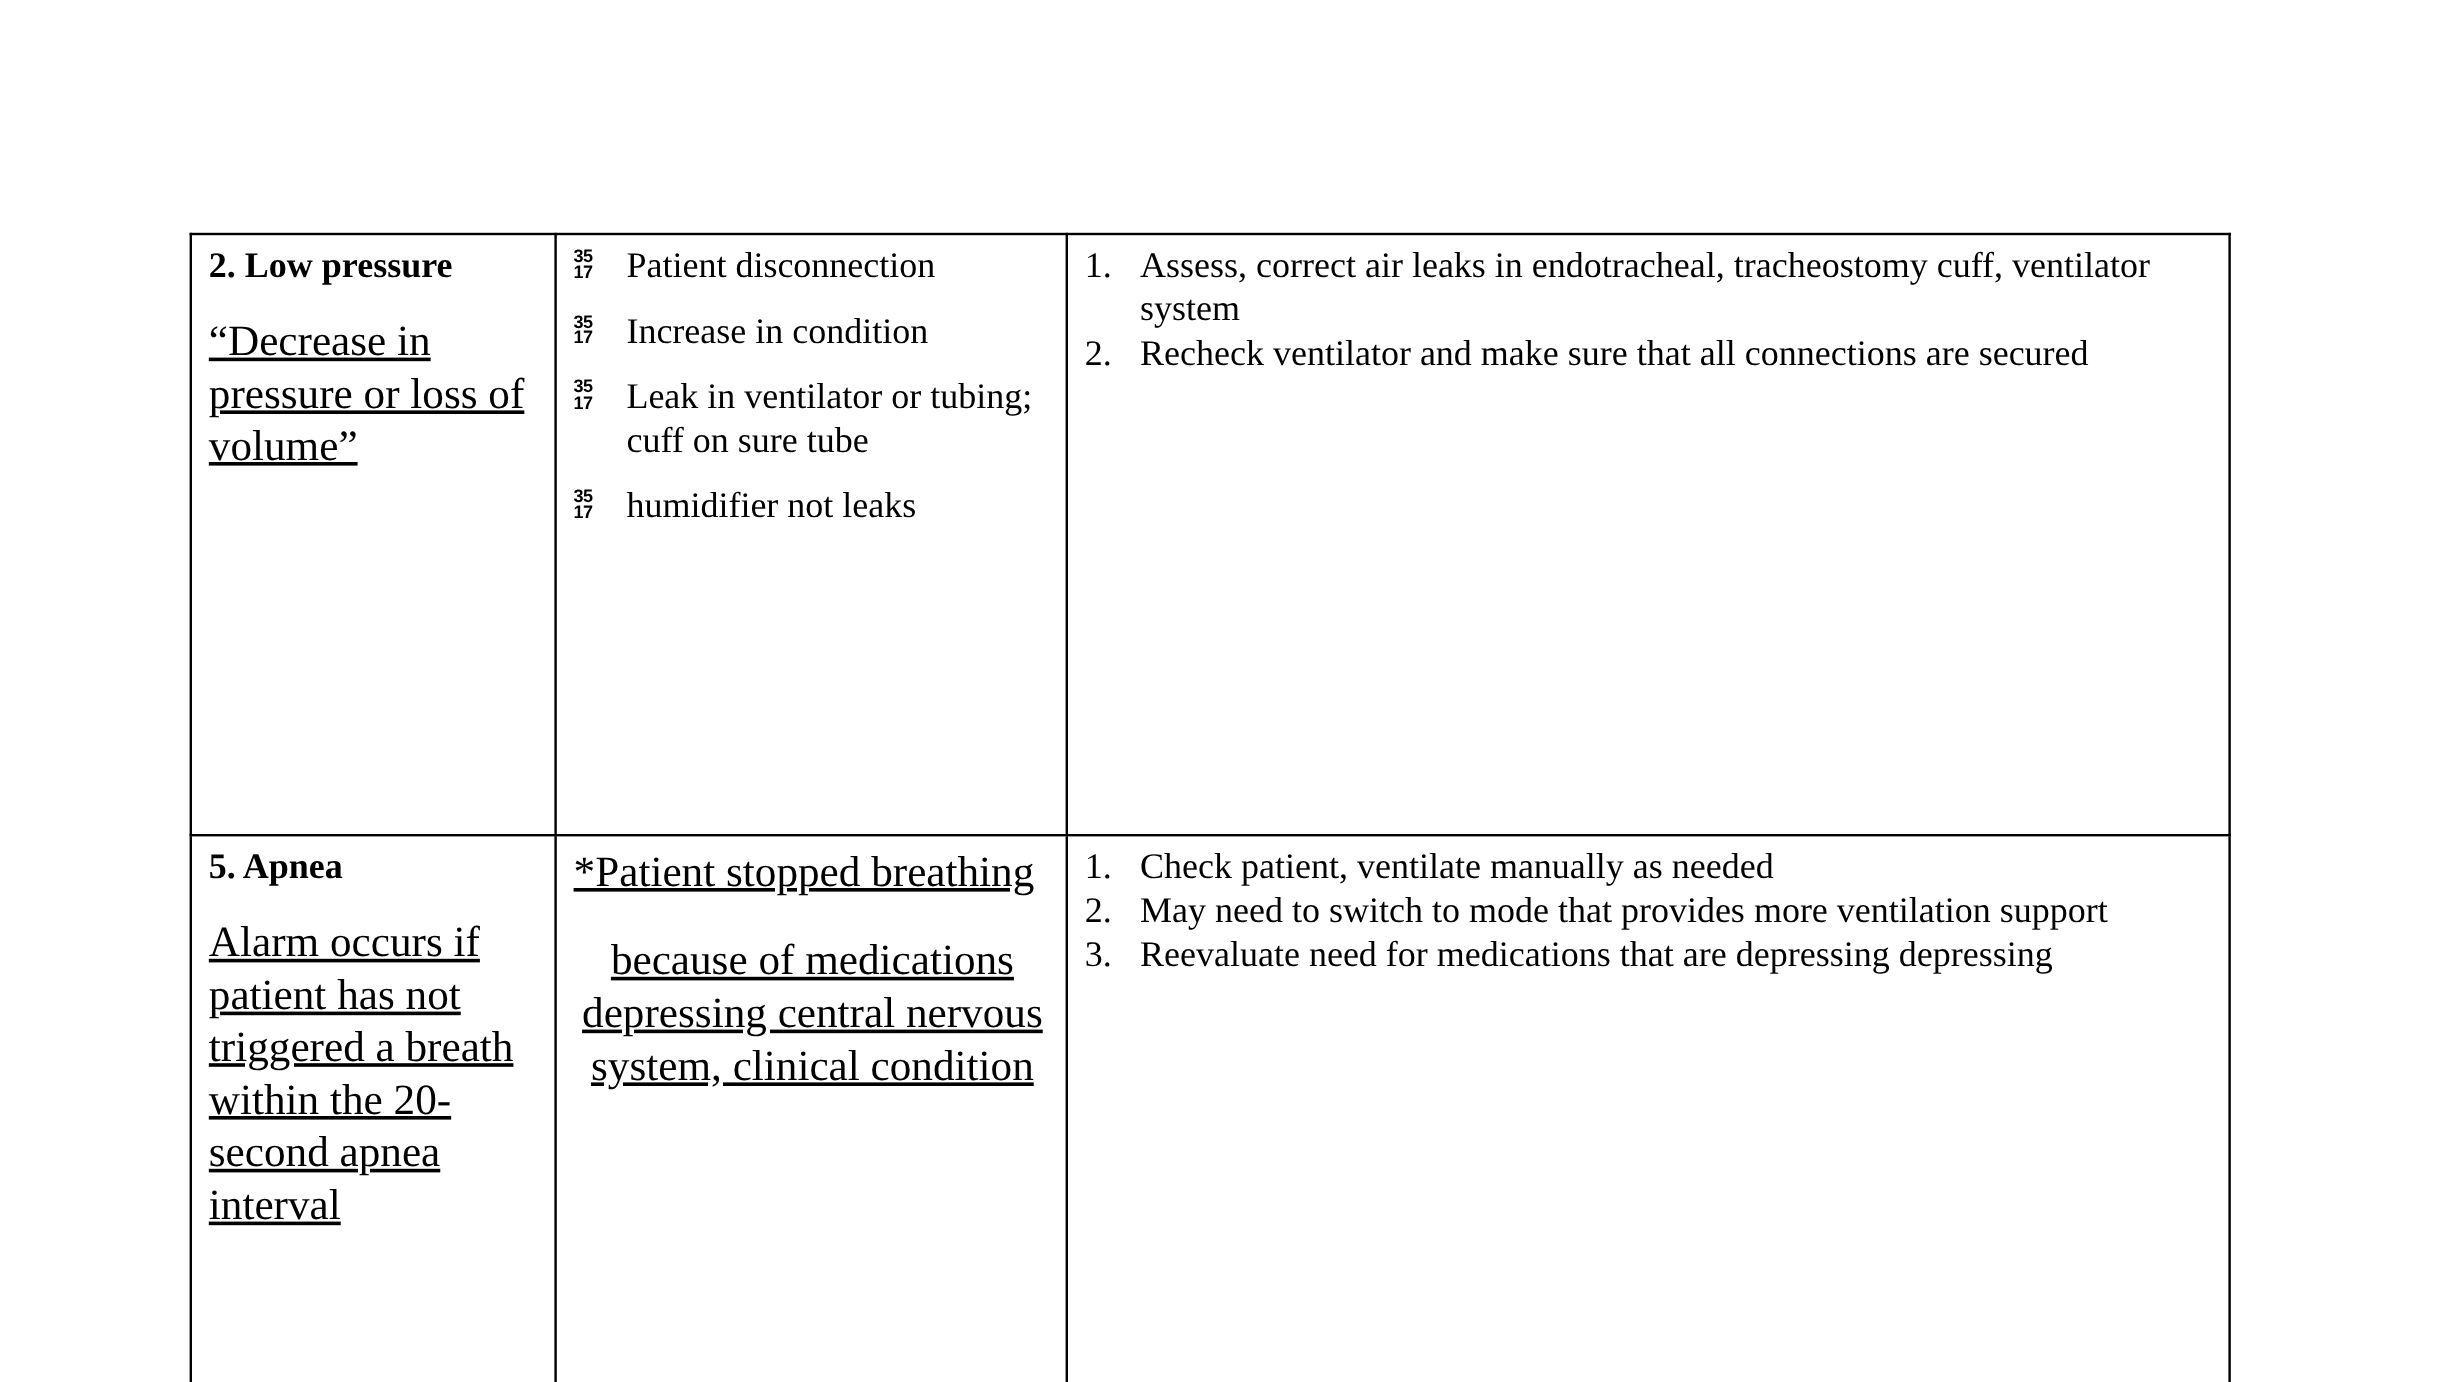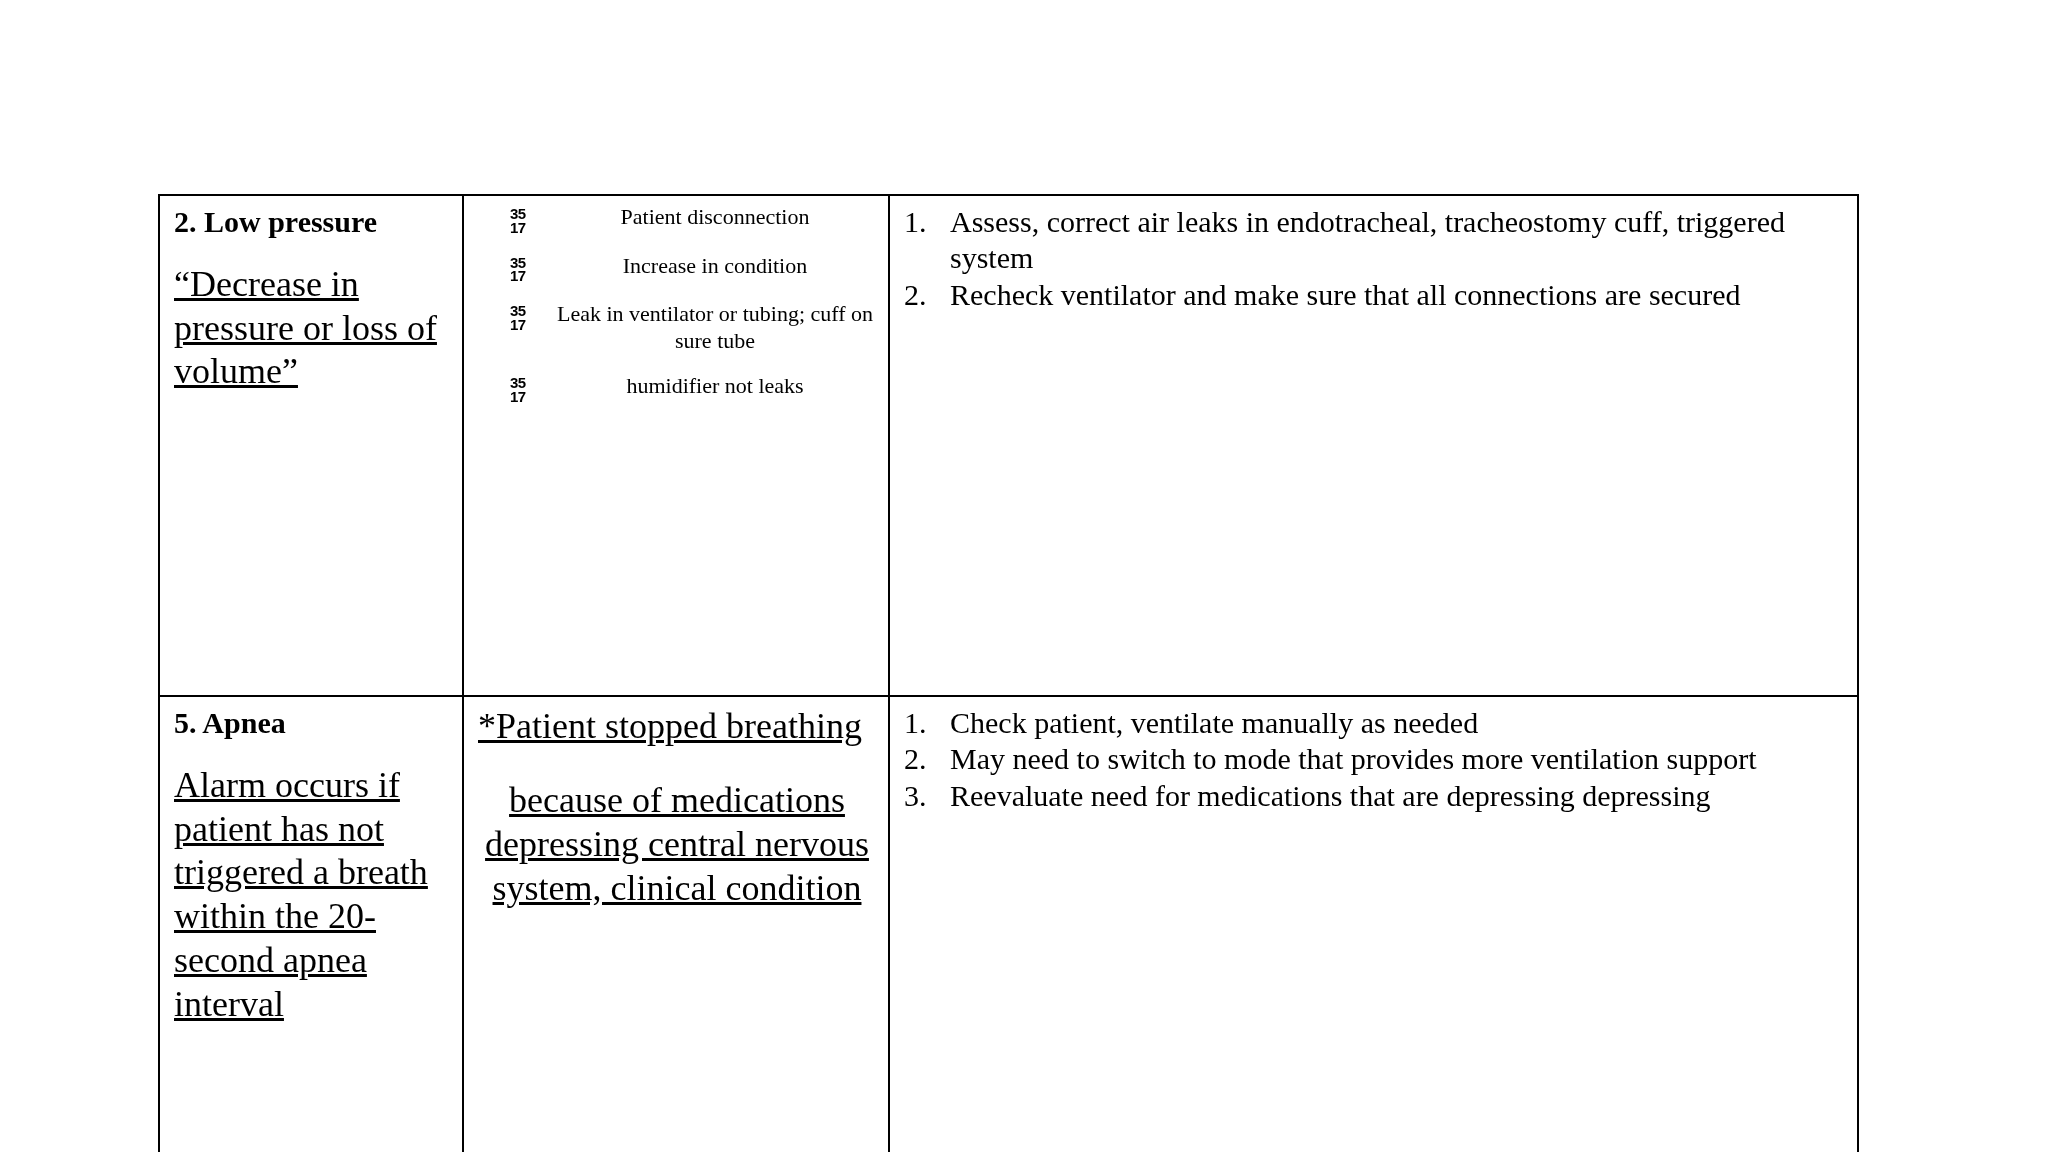--- a/index.html
+++ b/index.html
@@ -82,44 +82,42 @@
     list-style: none;
     margin: 0;
     padding: 0;
   }
   .glyph-list li {
     display: flex;
     align-items: flex-start;
     font-size: 30px;
     line-height: 1.22;
     margin-bottom: 18px;
-    margin-left: 32px;
   }
   .glyph-list li:last-child { margin-bottom: 0; }
 
   .notdef-glyph {
     flex: 0 0 auto;
     width: 30px;
     margin-right: 14px;
     margin-top: 3px;
     font-family: "Liberation Sans", "DejaVu Sans", sans-serif;
     font-size: 15px;
     line-height: 0.92;
     font-weight: 600;
     letter-spacing: -0.5px;
     text-align: left;
     white-space: pre-line;
   }
   .notdef-glyph span { display: block; }
 
   .glyph-list .item-text {
     flex: 1 1 auto;
-    font-size: 22px;
-    line-height: 1.22;
-    text-align: center;
+    font-size: 30px;
+    line-height: 1.22;
   }
 
   
   .num-list {
     list-style: none;
     margin: 0;
     padding: 0;
   }
   .num-list li {
     display: flex;
@@ -185,21 +183,21 @@
 
             </ul>
           </div>
         </td>
 
         <td>
           <div class="cell-inner">
             <ol class="num-list">
               <li>
                 <span class="num-marker">1.</span>
-                <span class="num-text">Assess, correct air leaks in endotracheal, tracheostomy cuff, triggered system</span>
+                <span class="num-text">Assess, correct air leaks in endotracheal, tracheostomy cuff, ventilator system</span>
               </li>
               <li>
                 <span class="num-marker">2.</span>
                 <span class="num-text">Recheck ventilator and make sure that all connections are secured</span>
               </li>
             </ol>
           </div>
         </td>
 
       </tr>

